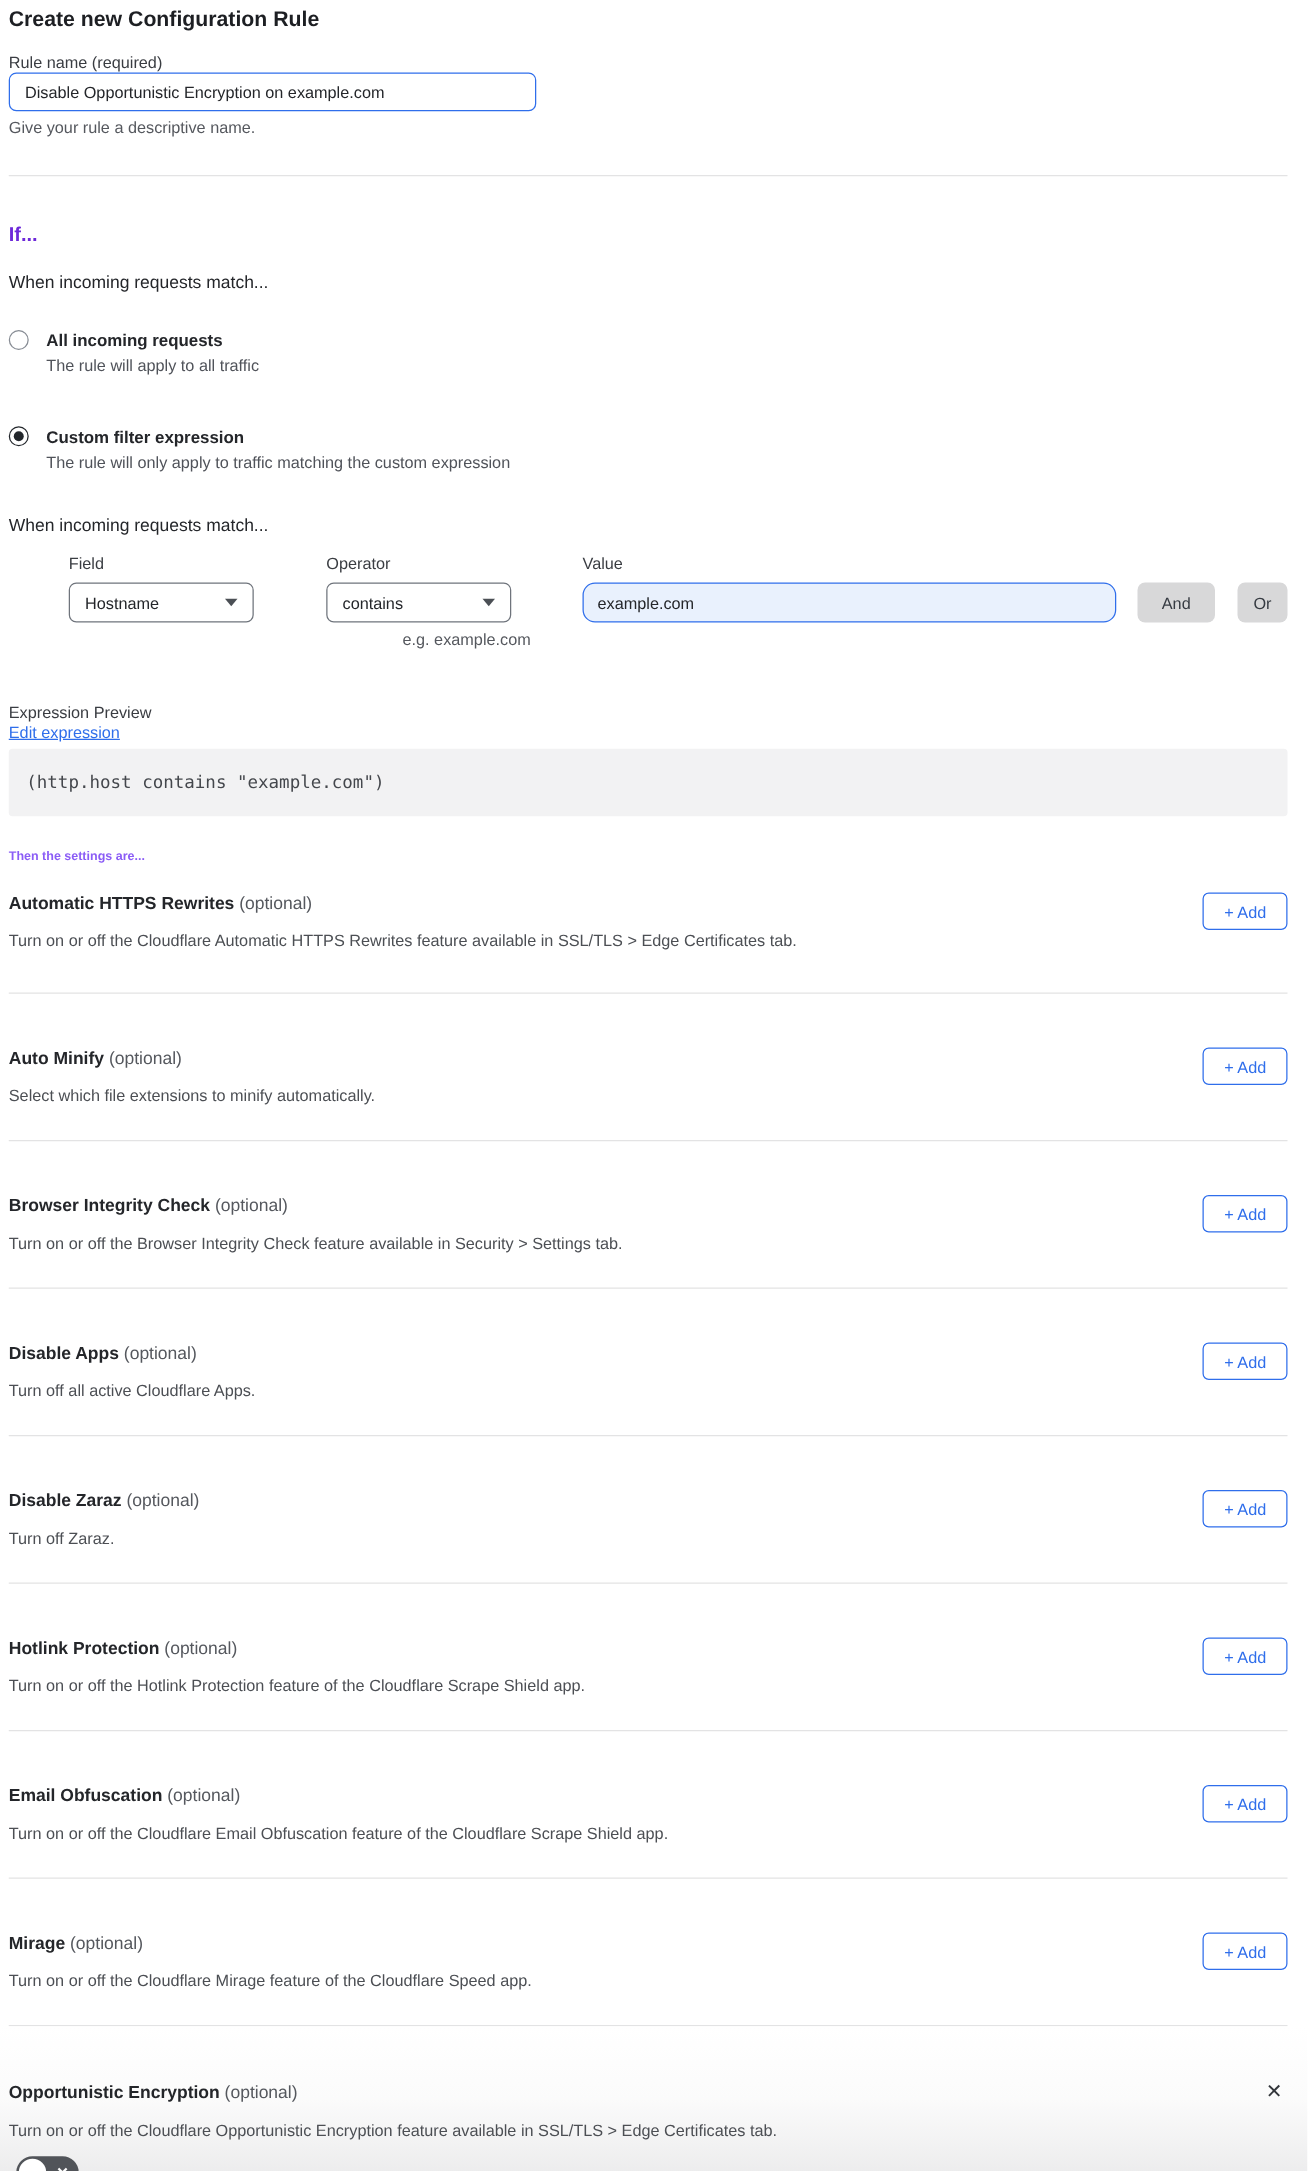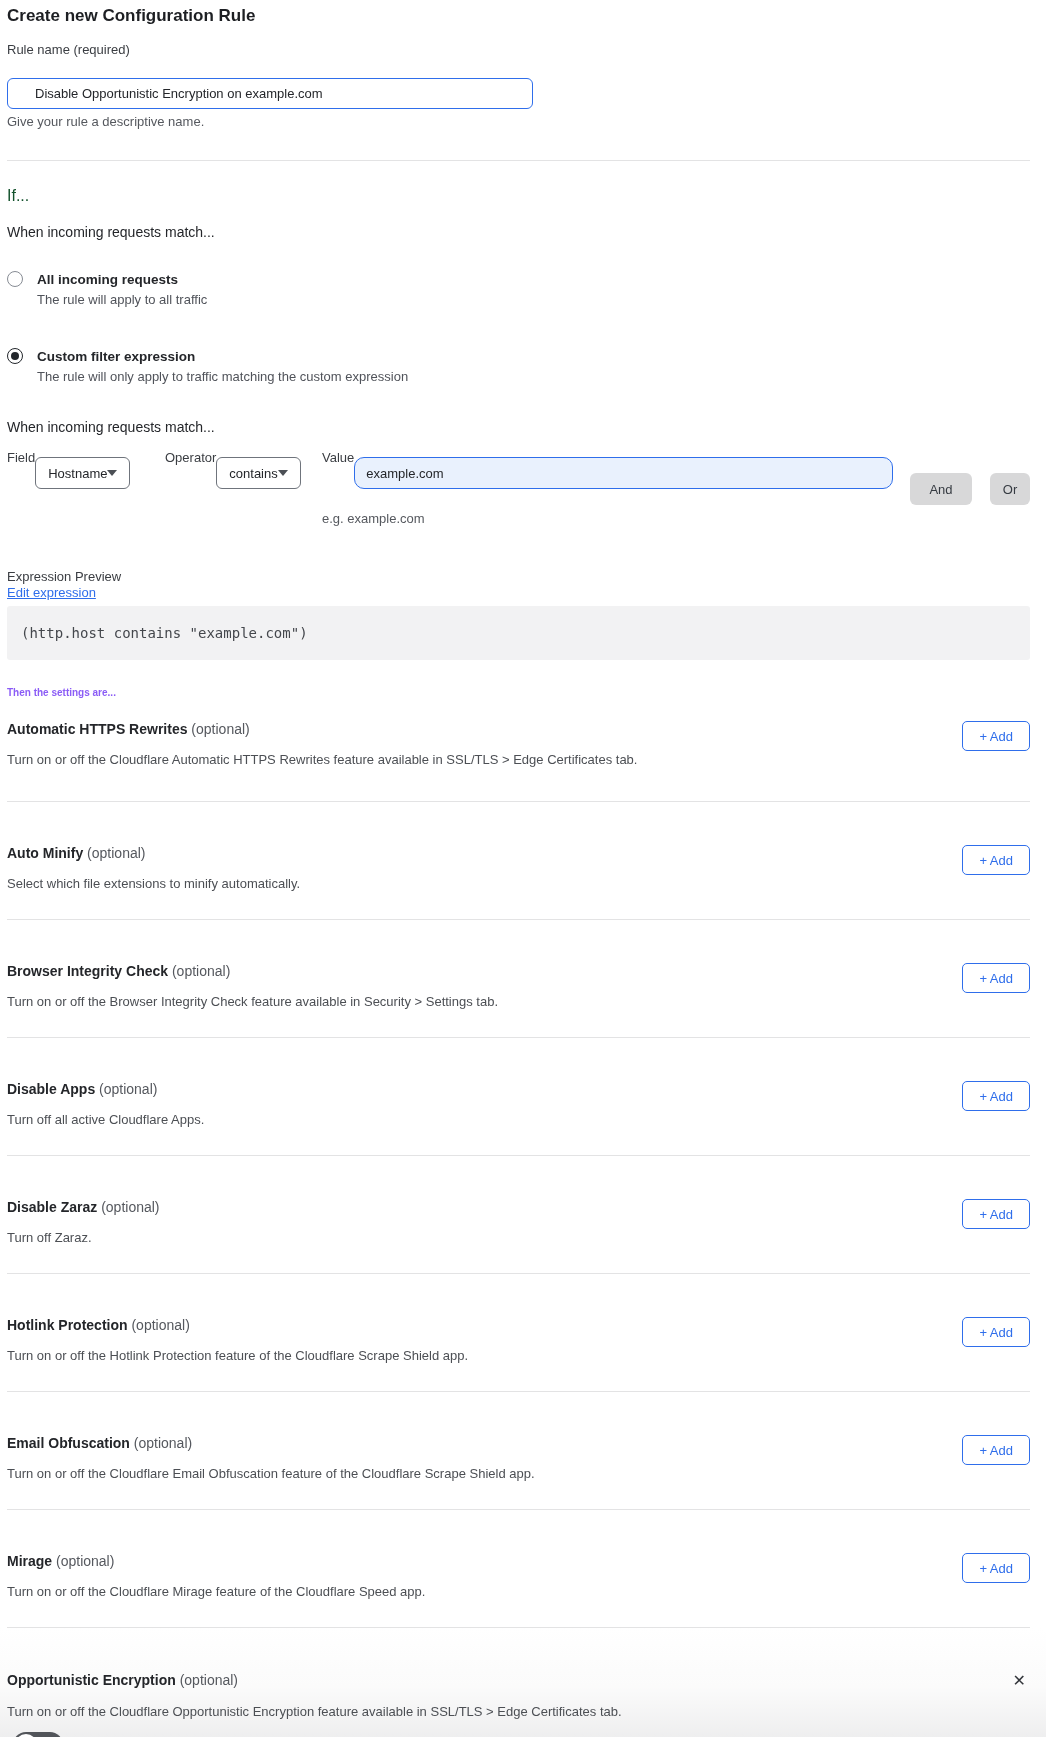--- a/index.html
+++ b/index.html
@@ -9,31 +9,31 @@
     font-family: "Liberation Sans", sans-serif;
     color: #212326;
   }
   .page { width: 1046px; height: 1737px; display: flex; flex-direction: column; }
   .content { padding: 5px 16px 0 7px; }
 
   .page-title { font-size: 17px; line-height: 22px; font-weight: 700; color: #1d1f23; }
 
   .field-label { margin-top: 15px; font-size: 13px; line-height: 16px; color: #3a3d42; }
   .rule-name-input {
-    margin-top: 20px; width: 526px; height: 31px;
+    margin-top: 0; width: 422px; height: 31px;
     border: 1.5px solid #2f6eeb; border-radius: 6px;
     font-family: "Liberation Sans", sans-serif;
-    font-size: 13px; color: #24262a; padding: 0 27px; background: #ffffff;
+    font-size: 13px; color: #24262a; padding: 0 12px; background: #ffffff;
     display: block; outline: none;
   }
   .helper-text { margin-top: 5px; font-size: 13px; line-height: 16px; color: #55585e; }
 
   .divider { margin-top: 30px; border: 0; border-top: 1px solid #e3e3e4; height: 0; }
 
-  .if-heading { margin-top: 25px; font-size: 16px; line-height: 20px; font-weight: 400; color: #14532d; }
+  .if-heading { margin-top: 38px; font-size: 16px; line-height: 20px; font-weight: 700; color: #6d28d9; }
   .sub-heading { margin-top: 17px; font-size: 14px; line-height: 18px; font-weight: 400; color: #24262a; }
   .sub-heading-2 { margin-top: 33px; }
 
   .radio-row { display: flex; align-items: flex-start; }
   .radio-row-0 { margin-top: 30px; }
   .radio-row-1 { margin-top: 40px; }
   .radio {
     width: 16px; height: 16px; border-radius: 50%;
     border: 1px solid #878c94; background: #fff; flex: 0 0 16px;
     margin-top: 0px; position: relative; cursor: pointer;
@@ -42,21 +42,21 @@
   .radio.checked::after {
     content: ""; position: absolute; left: 50%; top: 50%;
     width: 8px; height: 8px; border-radius: 50%; background: #23272c;
     transform: translate(-50%, -50%);
   }
   .radio-texts { margin-left: 14px; }
   .radio-label { font-size: 13.5px; line-height: 17px; font-weight: 700; color: #24262a; }
   .radio-desc { margin-top: 3px; font-size: 13px; line-height: 17px; color: #50535a; }
 
   .builder-row { margin-top: 14px; display: flex; align-items: flex-start; }
-  .builder-col { display: flex; flex-direction: row; }
+  .builder-col { display: flex; flex-direction: column; margin-left: 48px; }
   .col-field { width: 148px; margin-right: 10px; }
   .col-operator { width: 148px; margin-right: 9px; }
   .col-value { flex: 1 1 auto; margin-right: 17px; }
   .builder-label { font-size: 13px; line-height: 16px; color: #3a3d42; }
   .select-box {
     margin-top: 7px; height: 32px; border: 1px solid #6f747c; border-radius: 6px;
     background: #fff; display: flex; align-items: center; justify-content: space-between;
     padding: 0 12px; font-size: 13px; color: #24262a; cursor: pointer;
   }
   .caret {

